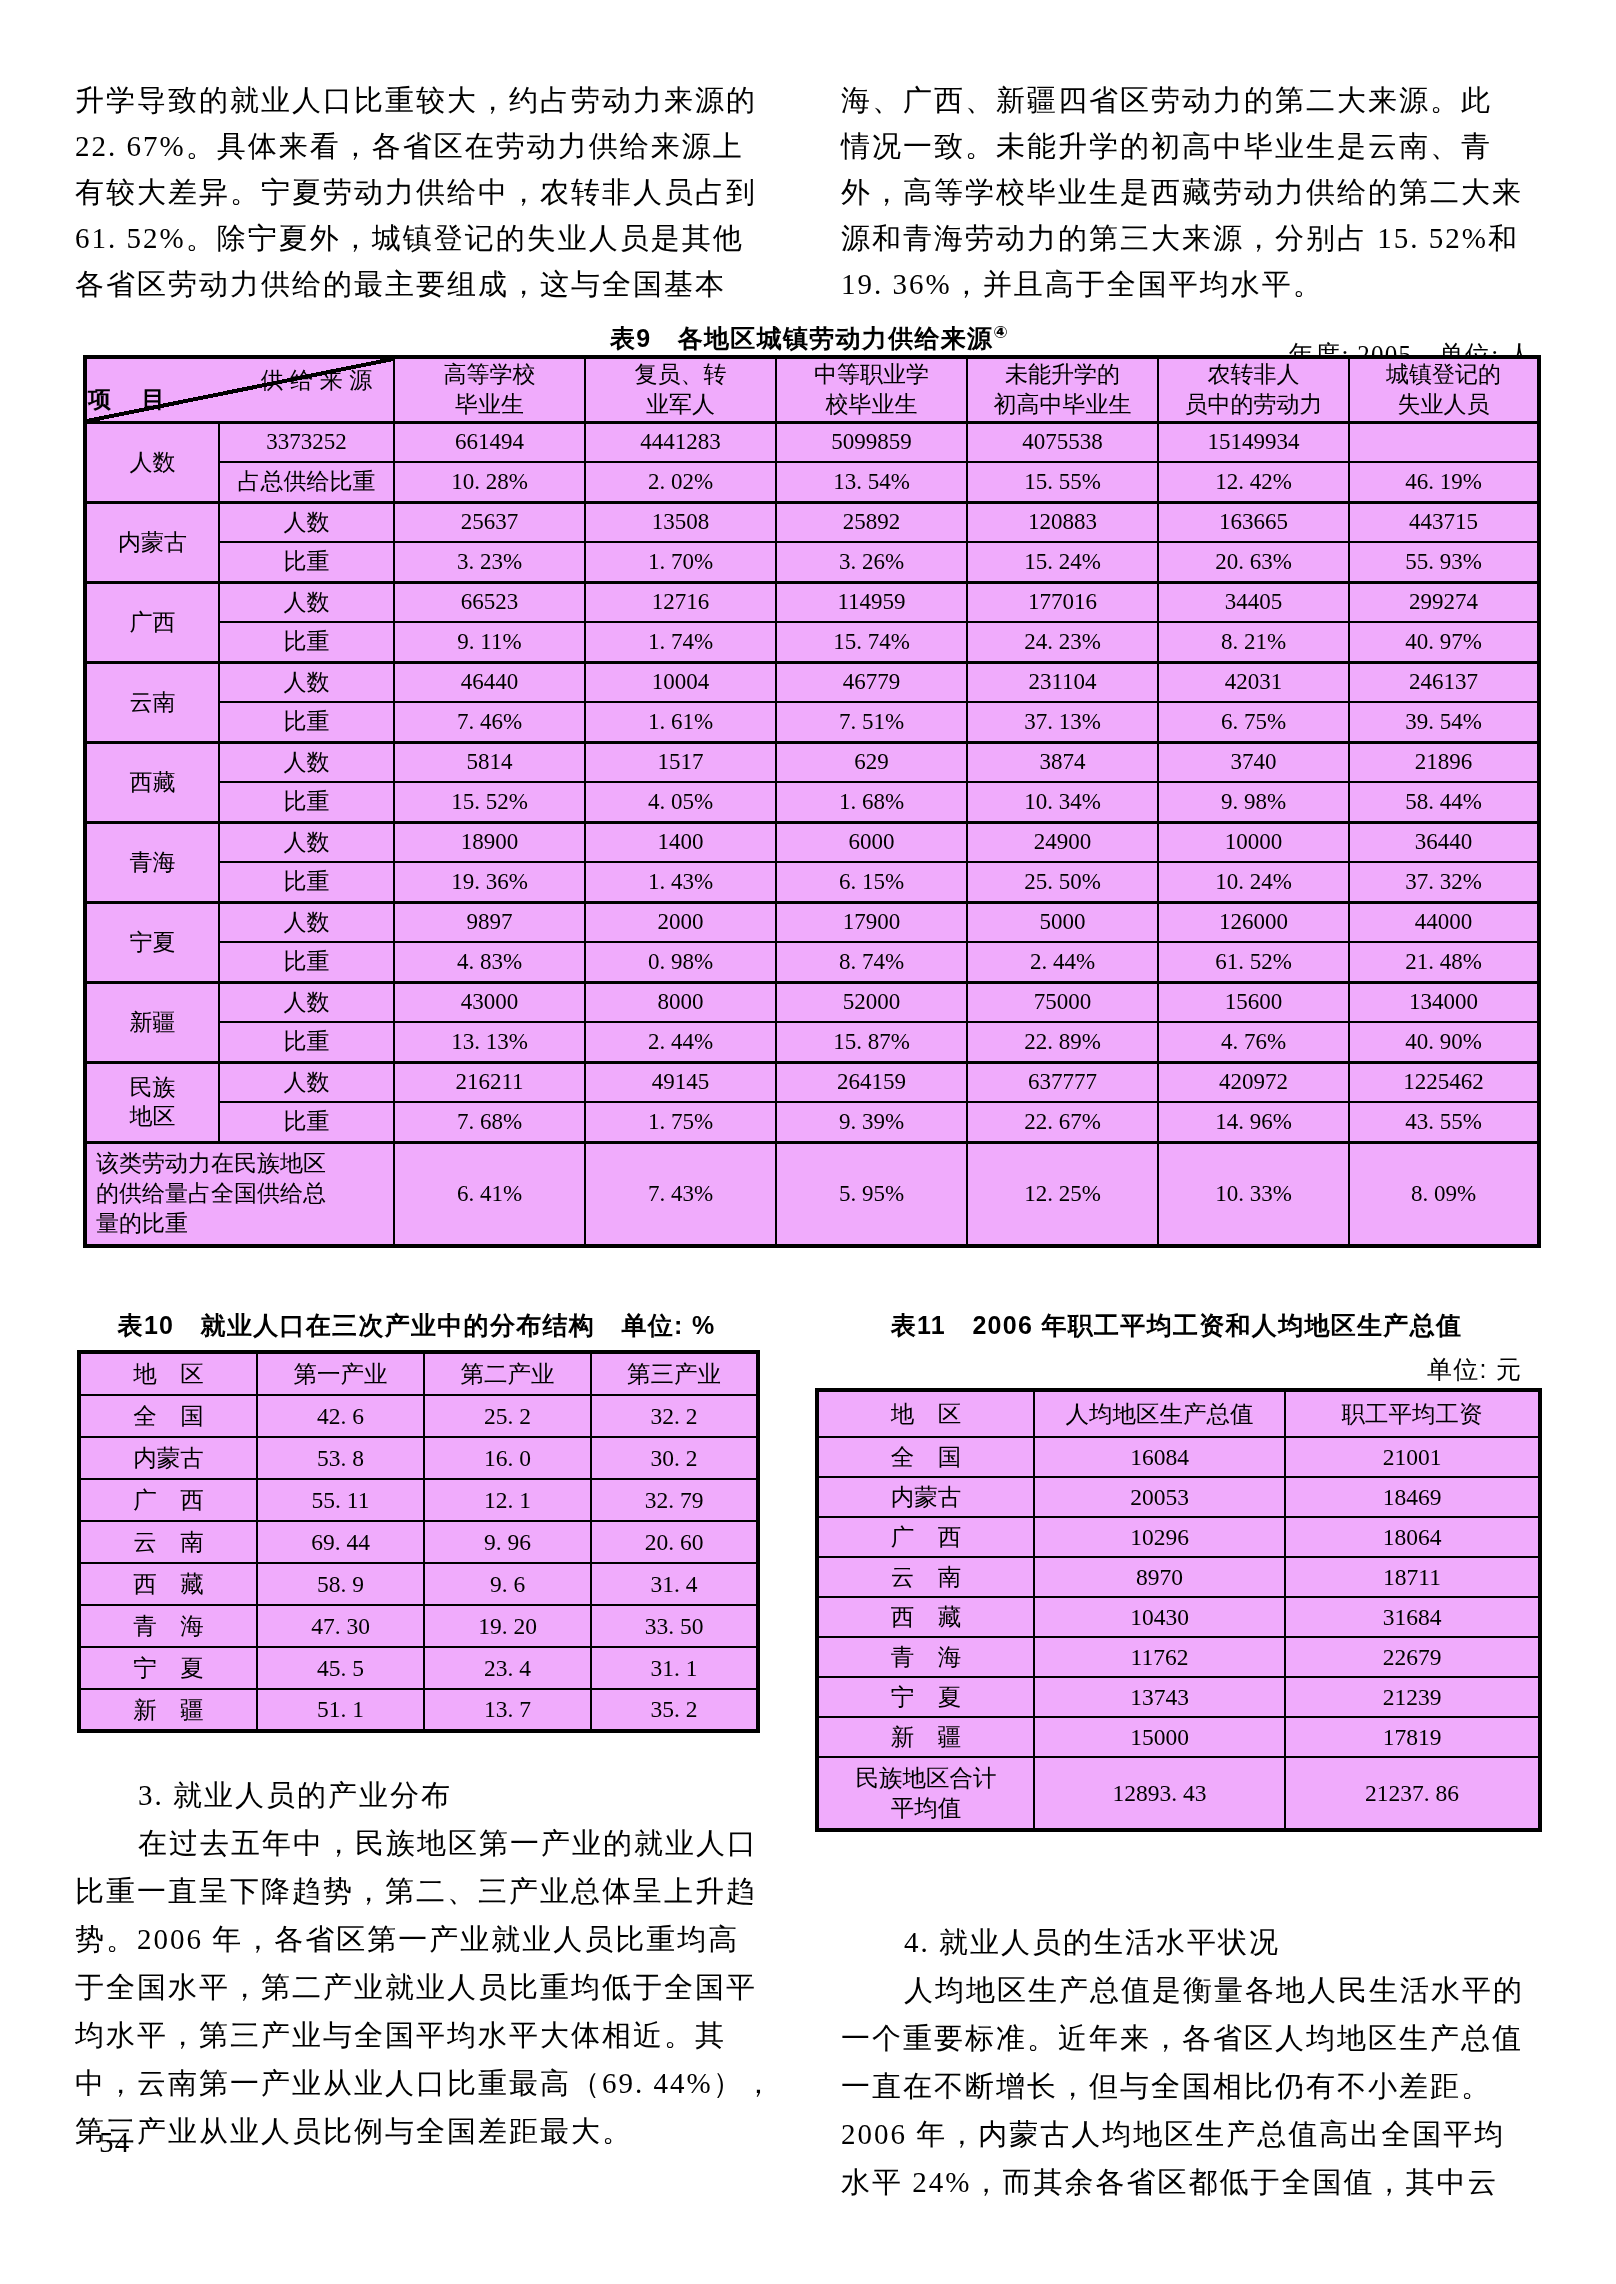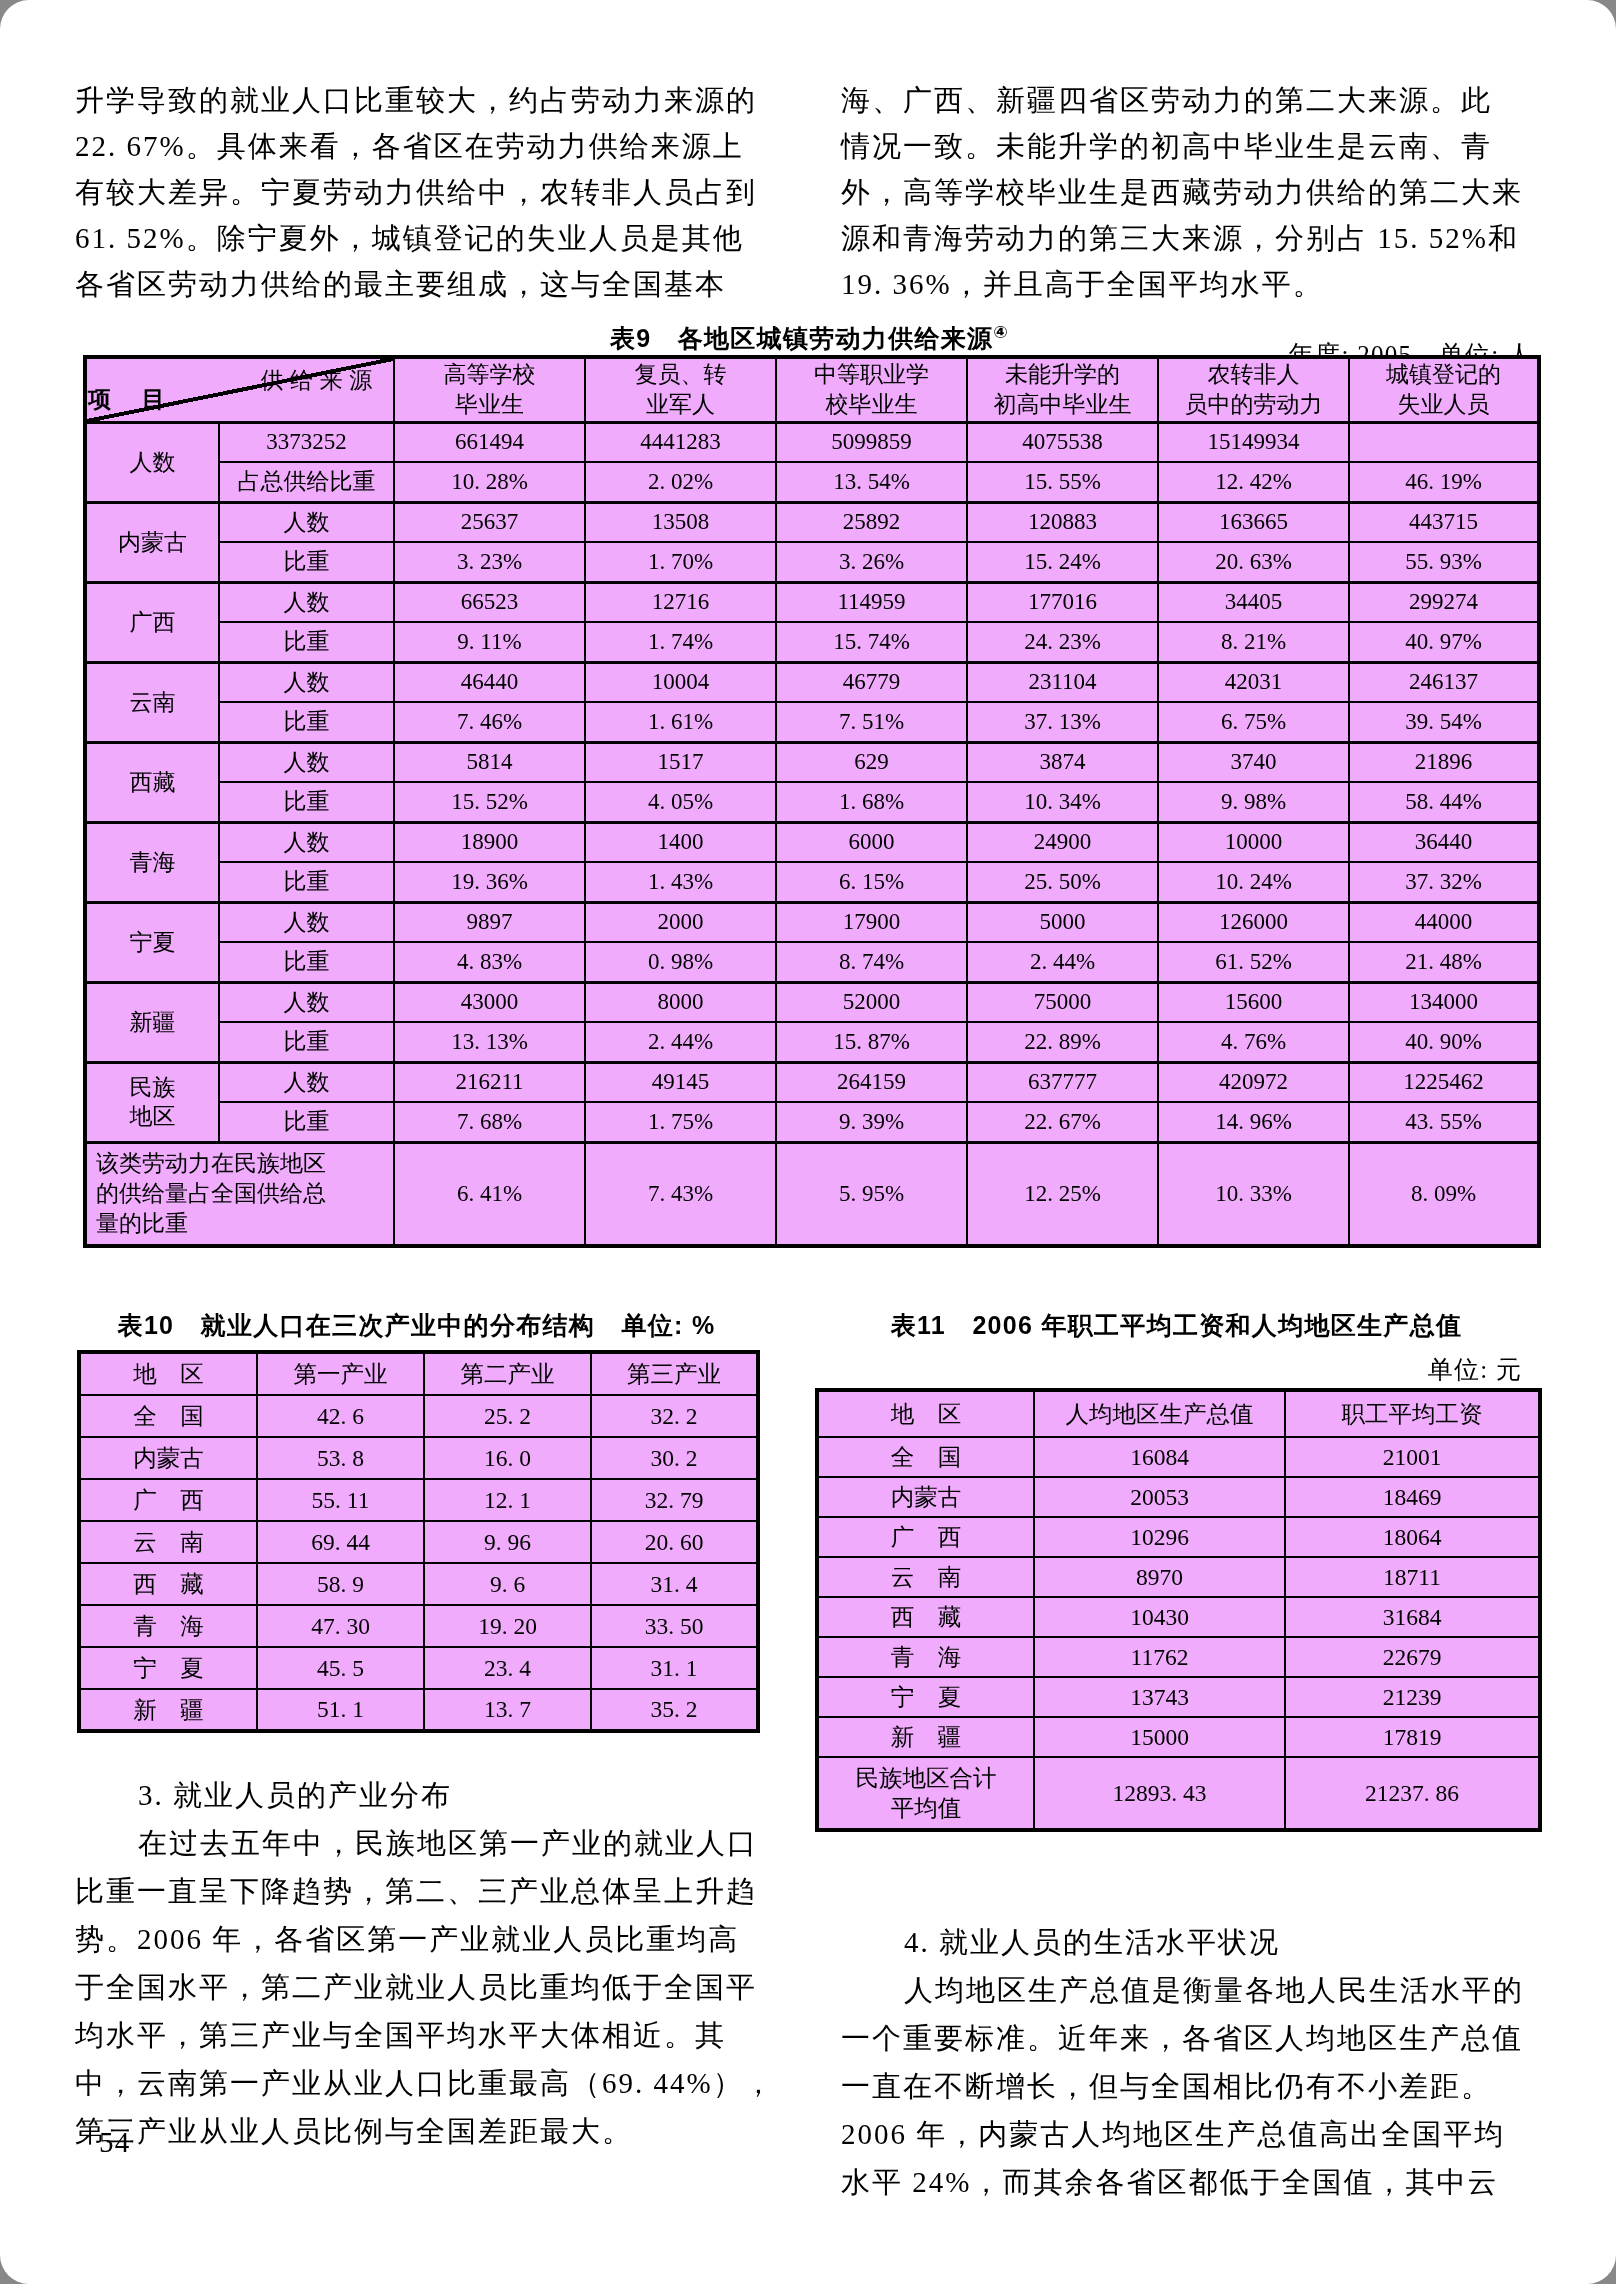--- a/index.html
+++ b/index.html
@@ -1,18 +1,18 @@
 <!DOCTYPE html>
 <html style="font-size:10.4px"><head>
 <meta charset="utf-8">
 <style>
   html,body{margin:0;padding:0;background:#888;}
   .page{
     position:relative;width:1616px;height:2284px;background:#ffffff;color:#000;
-    font-family:"Liberation Serif","DejaVu Serif",serif;overflow:hidden;border-radius:29px;
+    font-family:"Liberation Serif","DejaVu Serif",serif;overflow:hidden;
   }
   
   .para{position:absolute;}
   .para .line{
     display:block;height:46px;line-height:46px;font-size:29px;letter-spacing:2px;
     white-space:nowrap;
   }
   .para .line.indent{padding-left:63px;}
   .sec-heading{
     display:block;height:48px;line-height:48px;font-size:29px;letter-spacing:2px;
@@ -20,21 +20,21 @@
   }
   .sec .line{height:48px;line-height:48px;}
   
   .caption-row{position:absolute;font-family:"Liberation Sans","DejaVu Sans",sans-serif;}
   .cap-center{display:block;text-align:center;font-size:25px;font-weight:bold;letter-spacing:1.3px;line-height:33px;}
   .cap-right{
     position:absolute;right:2.6px;top:16px;font-family:"Liberation Serif","DejaVu Serif",serif;
     font-weight:normal;font-size:25px;letter-spacing:1.3px;line-height:33px;
   }
   .unit-line{position:absolute;right:15.6px;top:0;font-size:25px;letter-spacing:1.3px;line-height:31px;
-    font-family:Liberation Serif, serif;}
+    font-family:Liberation Sans, sans-serif;}
   sup.fn{font-size:17px;vertical-align:super;line-height:0;}
   
   table.sheet{border-collapse:collapse;table-layout:fixed;position:absolute;background:#f0abfc;}
   table.sheet td, table.sheet th{
     border:2.6px solid #000;padding:0;text-align:center;vertical-align:middle;
     font-weight:normal;overflow:hidden;
   }
   table.sheet{border:4.6px solid #000;}
   
   #t9{left:83px;top:355px;width:1453px;font-size:23px;}

